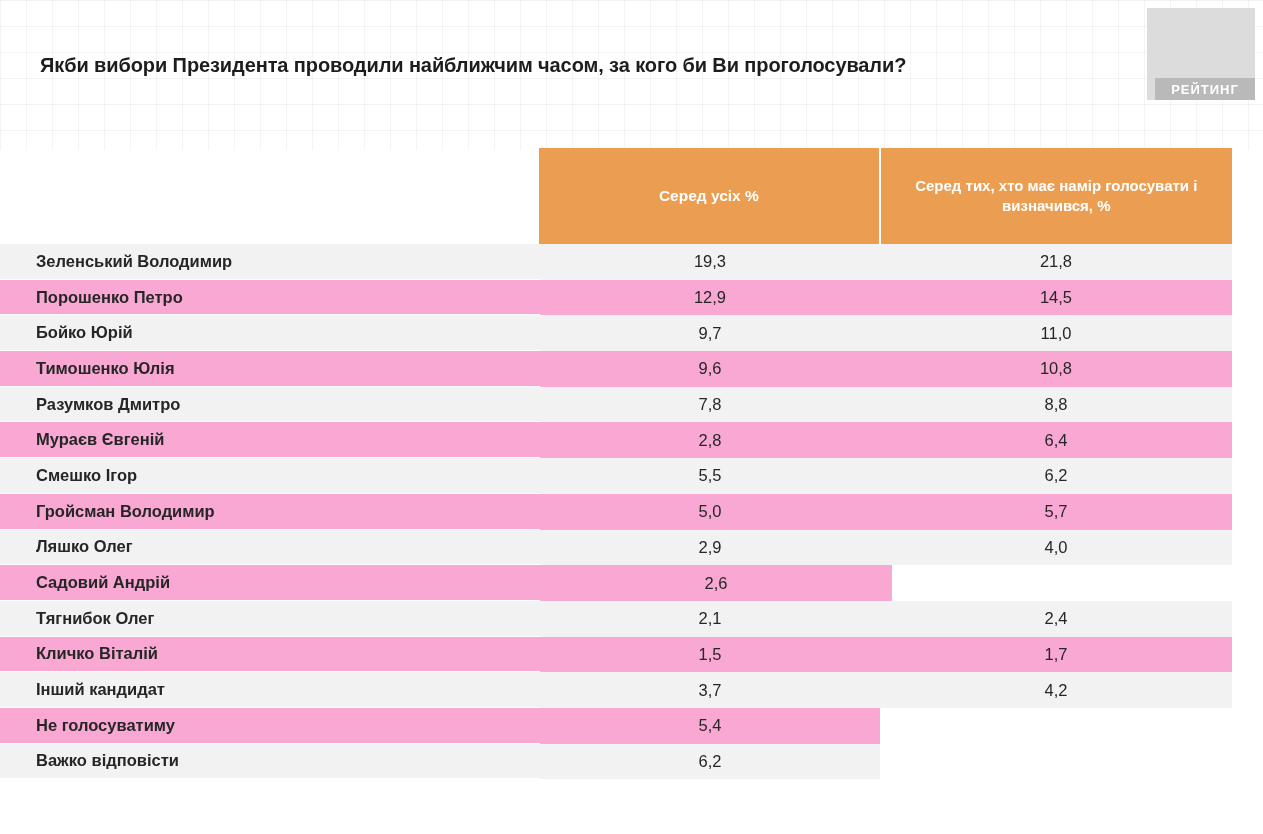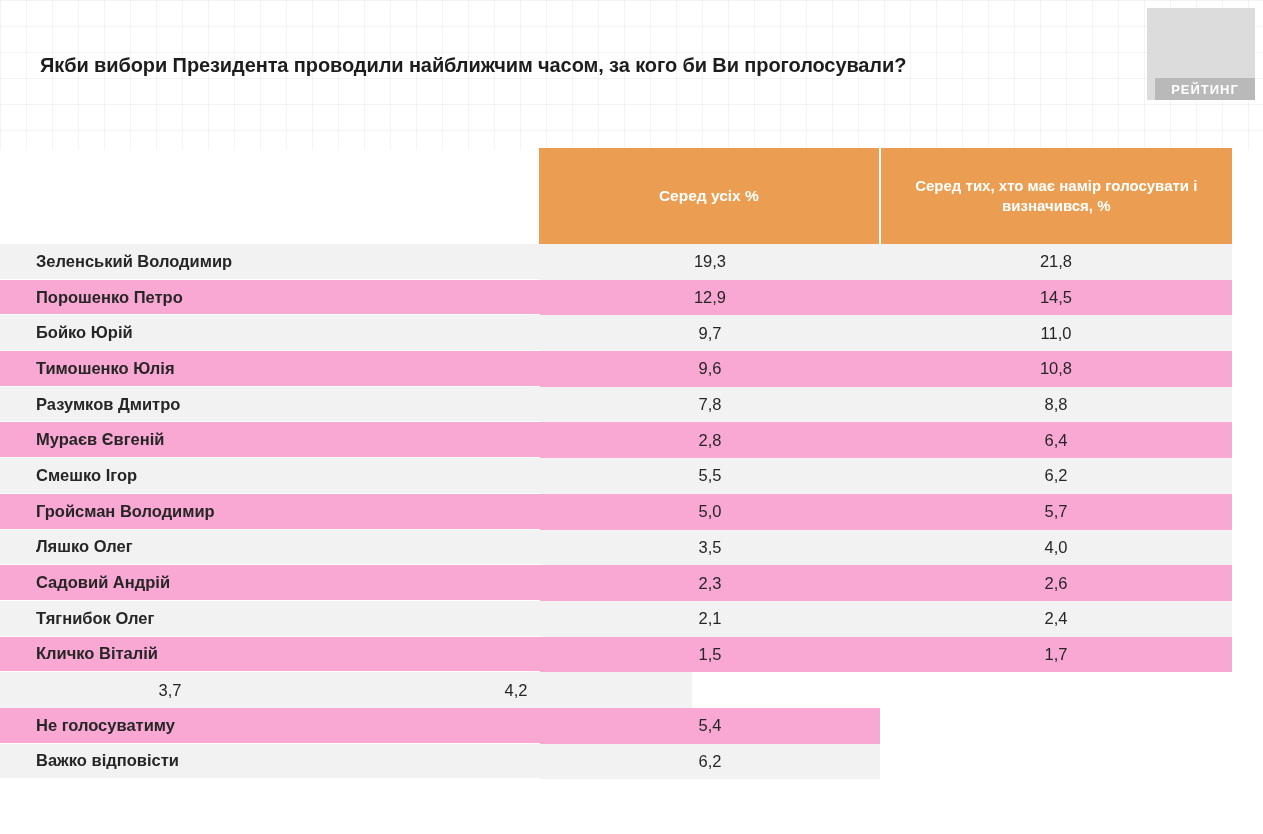--- a/index.html
+++ b/index.html
@@ -187,39 +187,39 @@
     <div class="cell-val">5,5</div>
     <div class="cell-val second">6,2</div>
   </div>
   <div class="row plain">
     <div class="cell-name">Гройсман Володимир</div>
     <div class="cell-val">5,0</div>
     <div class="cell-val second">5,7</div>
   </div>
   <div class="row alt">
     <div class="cell-name">Ляшко Олег</div>
-    <div class="cell-val">3,5</div>
+    <div class="cell-val">2,9</div>
     <div class="cell-val second">4,0</div>
   </div>
   <div class="row plain">
     <div class="cell-name">Садовий Андрій</div>
-    <div class="cell-val">2,3</div>
     <div class="cell-val second">2,6</div>
   </div>
   <div class="row alt">
     <div class="cell-name">Тягнибок Олег</div>
     <div class="cell-val">2,1</div>
     <div class="cell-val second">2,4</div>
   </div>
   <div class="row plain">
     <div class="cell-name">Кличко Віталій</div>
     <div class="cell-val">1,5</div>
     <div class="cell-val second">1,7</div>
   </div>
   <div class="row alt">
+    <div class="cell-name">Інший кандидат</div>
     <div class="cell-val">3,7</div>
     <div class="cell-val second">4,2</div>
   </div>
   <div class="row plain">
     <div class="cell-name">Не голосуватиму</div>
     <div class="cell-val">5,4</div>
     <div class="cell-val second empty"></div>
   </div>
   <div class="row alt">
     <div class="cell-name">Важко відповісти</div>

